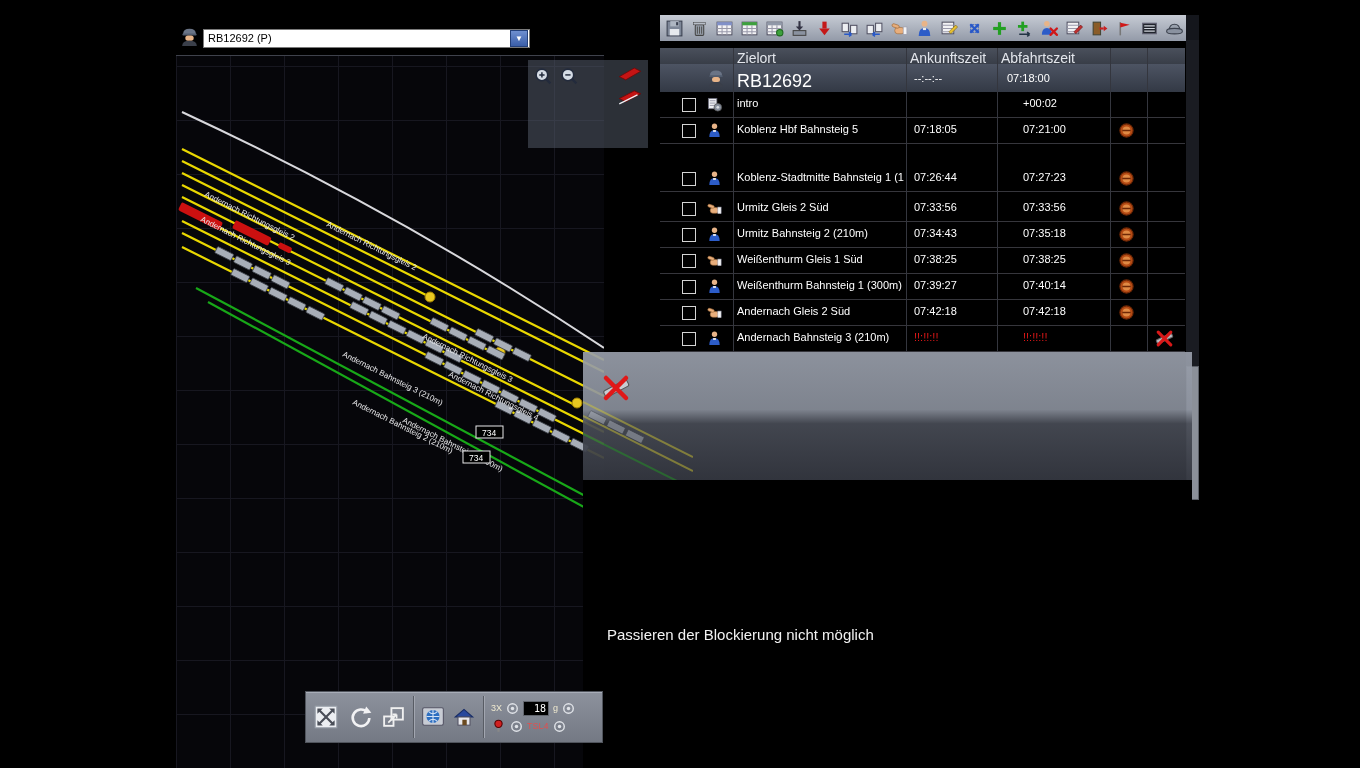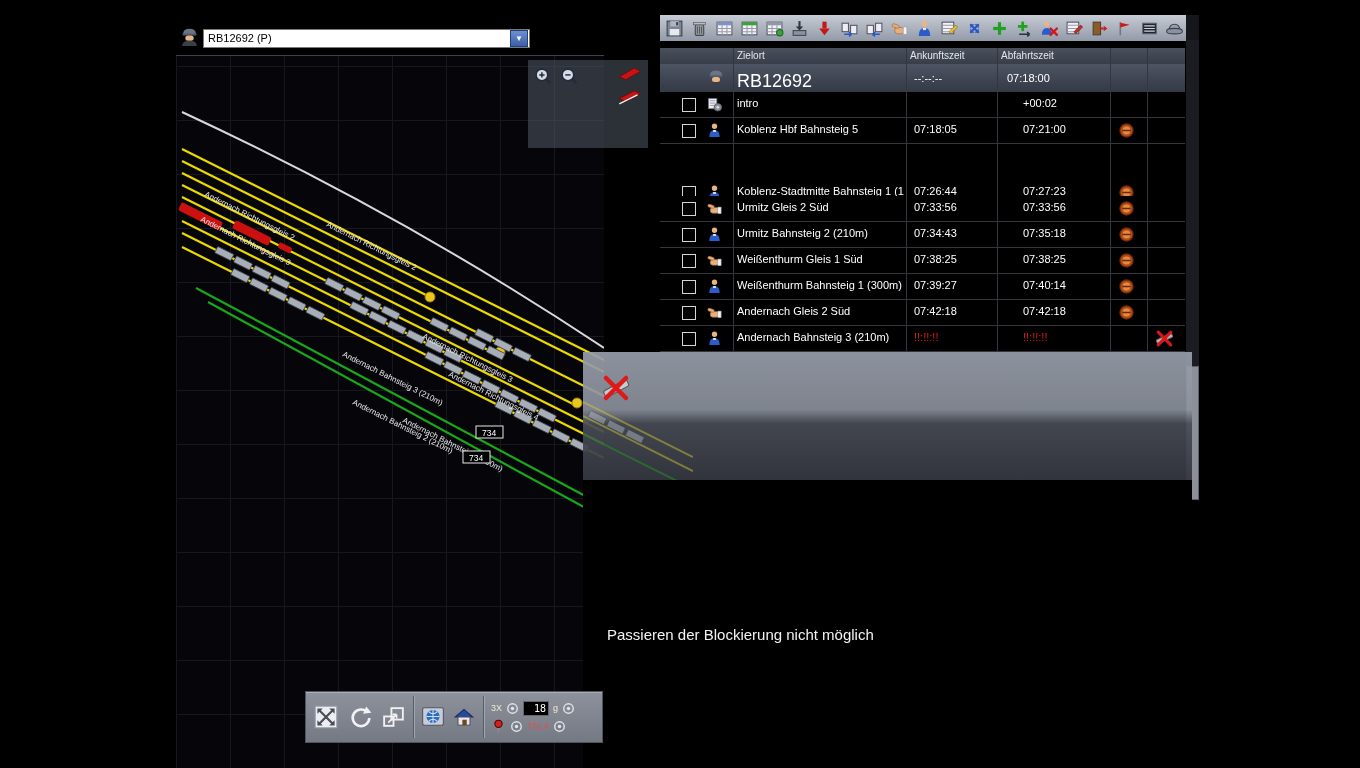--- a/index.html
+++ b/index.html
@@ -31,21 +31,21 @@
 
   
   #top-toolbar{position:absolute;left:660px;top:15px;width:526px;height:26px;
                background:linear-gradient(#c6cbd4,#939aa8);display:flex;align-items:center;padding:0 2px;box-sizing:border-box;gap:1px;}
   #top-toolbar .ti{width:24px;height:23px;display:flex;align-items:center;justify-content:center;flex:0 0 auto;}
   #toolbar-cap{position:absolute;left:1186px;top:15px;width:13px;height:26px;background:#14161c;}
 
   
   #timetable{position:absolute;left:660px;top:48px;width:525px;height:304px;background:#000;font-size:11px;}
   #tt-header{position:absolute;left:0;top:0;width:100%;height:19px;background:linear-gradient(#4a505c,#353a44);
-             color:#e3e6ec;font-size:10px;}
+             color:#e3e6ec;font-size:14px;}
   #tt-header span{position:absolute;top:2px;}
   .colline{position:absolute;top:0;width:1px;height:304px;background:#34363e;z-index:3;}
   #train-row{position:absolute;left:0;top:16px;width:100%;height:28px;background:linear-gradient(#4d5463,#333945);border-bottom:1px solid #222;}
   #train-row .nm{position:absolute;left:77px;top:7px;font-size:18px;}
   #train-row .ar{position:absolute;left:254px;top:8px;}
   #train-row .dp{position:absolute;left:347px;top:8px;}
   #train-row .av{position:absolute;left:46px;top:4px;}
   .trow{position:absolute;left:0;width:100%;height:25px;background:#000;border-bottom:1px solid #36363c;}
   .trow .cb{position:absolute;left:22px;top:6px;width:12px;height:12px;border:1px solid #d4d4d4;background:#000;}
   .trow .ticon{position:absolute;left:46px;top:4px;}
@@ -448,21 +448,21 @@
         </svg>
       <span class="dest">Koblenz Hbf Bahnsteig 5</span>
       <span class="arr">07:18:05</span>
       <span class="dep">07:21:00</span>
       <svg class="flag" width="17" height="17" viewBox="0 0 18 18">
           <use href="#i-stop"></use>
         </svg>
     </div>
 
 
-    <div class="trow" style="top:132px">
+    <div class="trow" style="top:118px">
       <span class="cb"></span>
       <svg class="ticon" width="17" height="17" viewBox="0 0 18 18">
           <use href="#i-person"></use>
         </svg>
       <span class="dest">Koblenz-Stadtmitte Bahnsteig 1 (1</span>
       <span class="arr">07:26:44</span>
       <span class="dep">07:27:23</span>
       <svg class="flag" width="17" height="17" viewBox="0 0 18 18">
           <use href="#i-stop"></use>
         </svg>

